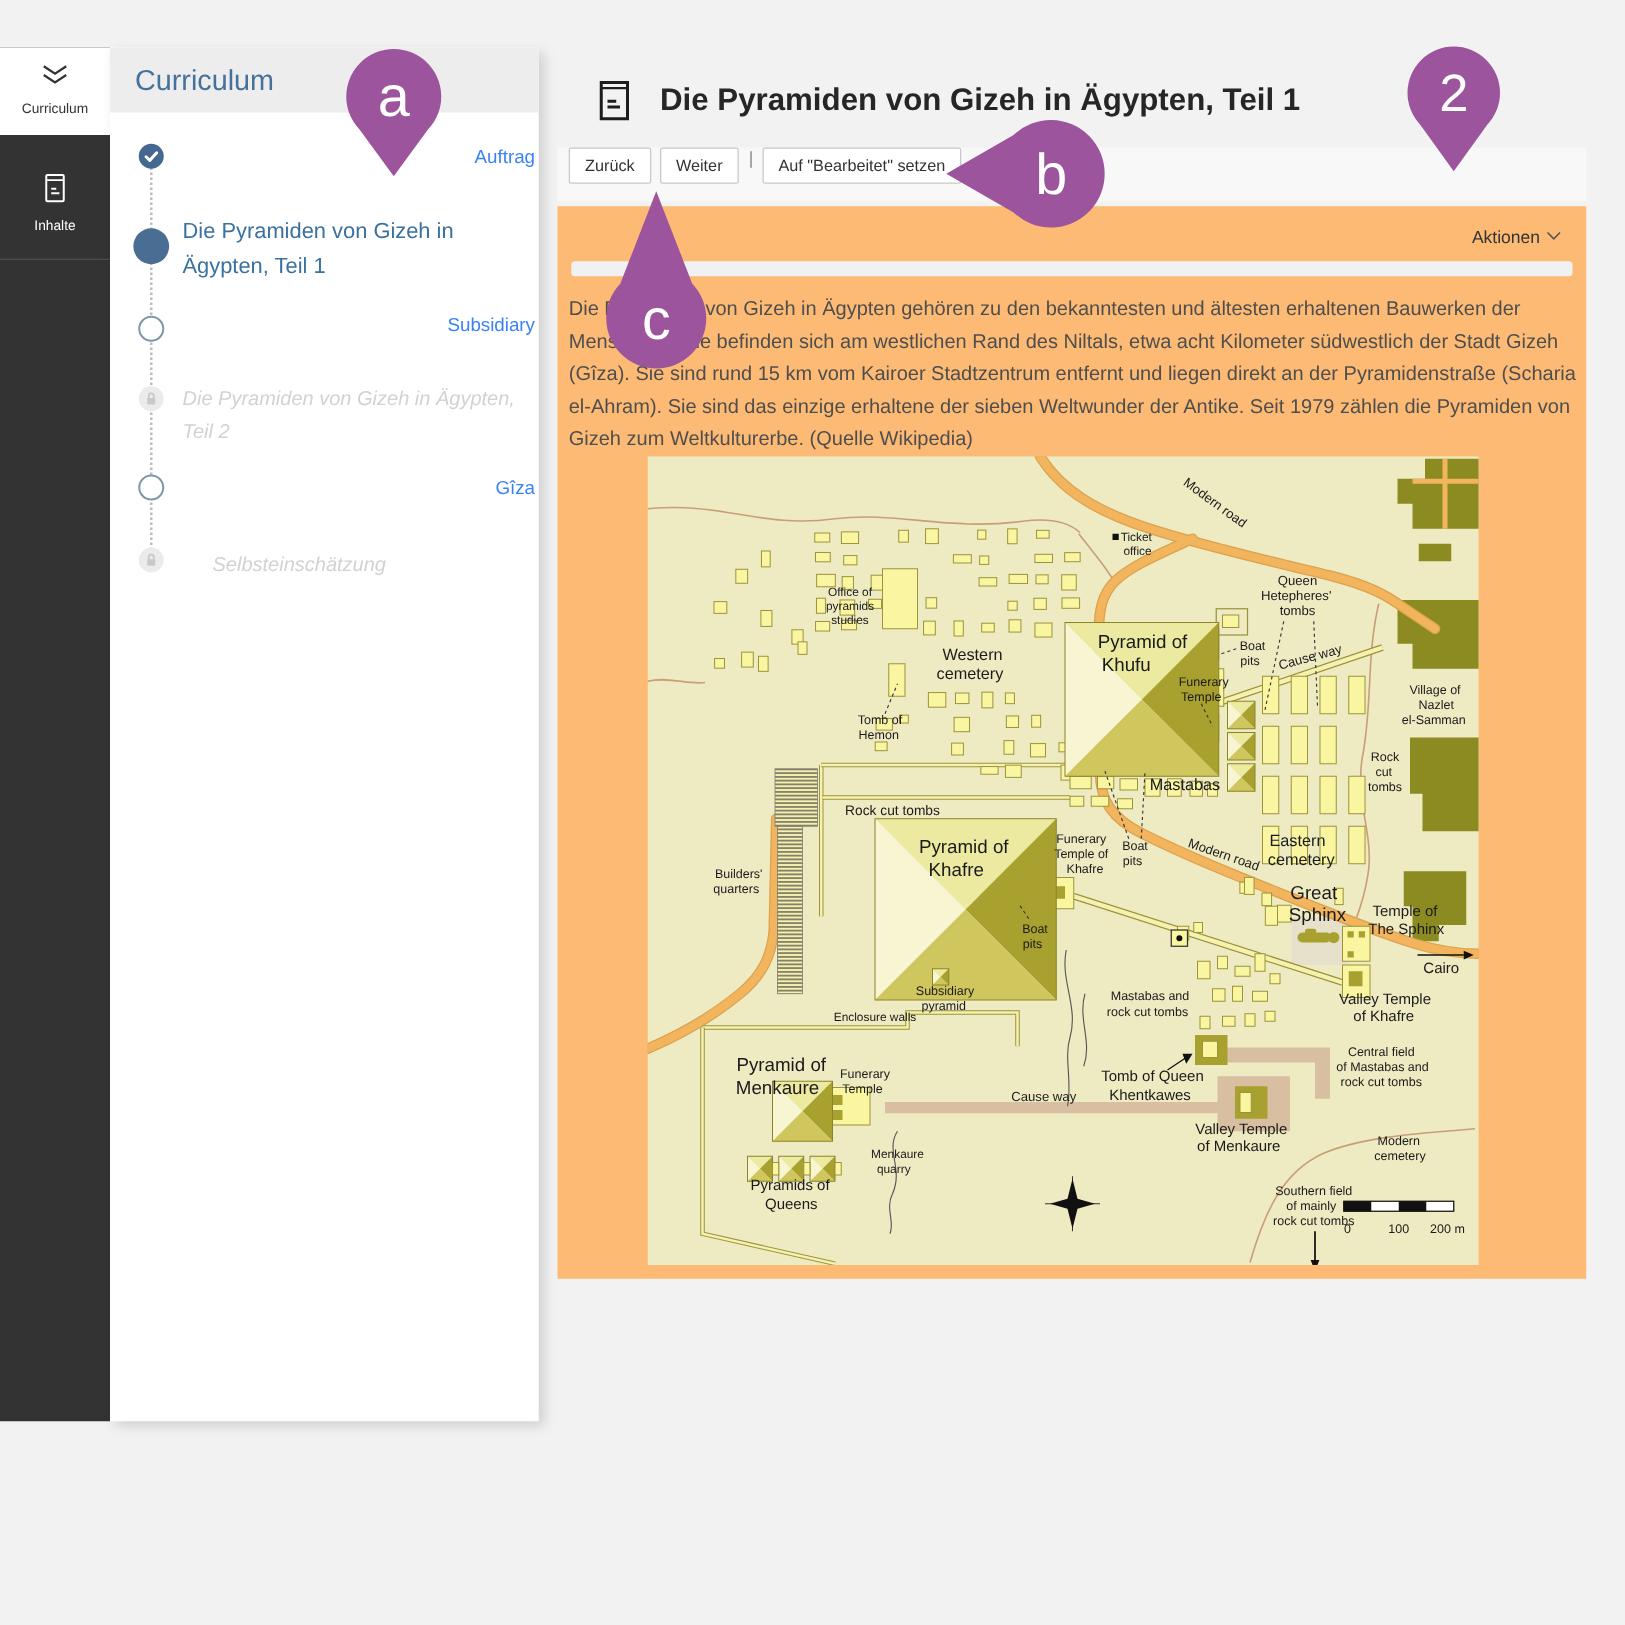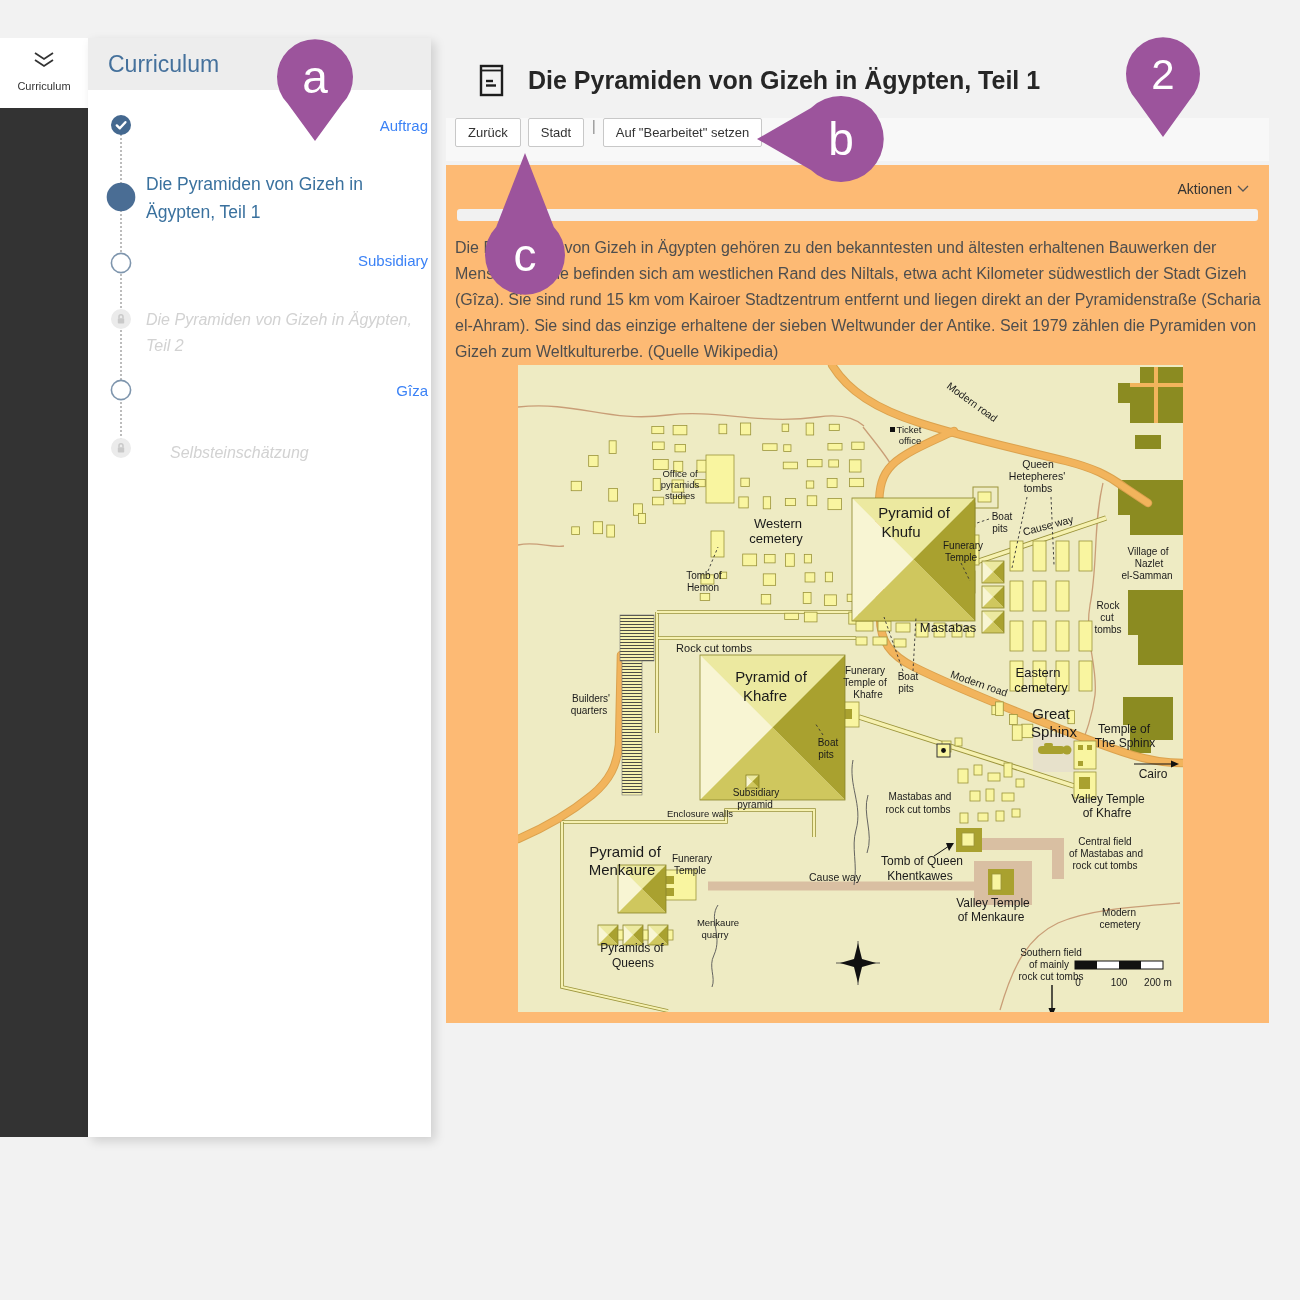--- a/index.html
+++ b/index.html
@@ -50,20 +50,31 @@
 
   <div class="abs" id="left-rail">
     <div class="rail-tab" id="rail-tab-curriculum">
       <span>
         <svg width="26" height="20" viewBox="0 0 26 20" fill="none">
           <path d="M4 3 L13 9 L22 3" stroke="#333" stroke-width="1.8"></path>
           <path d="M4 10 L13 16 L22 10" stroke="#333" stroke-width="1.8"></path>
         </svg>
       </span>
       <span class="rlabel">Curriculum</span>
+    </div>
+    <div class="rail-tab" id="rail-tab-inhalte">
+      <span>
+        <svg width="22" height="26" viewBox="0 0 22 26" fill="none">
+          <rect x="4" y="2" width="14" height="21" rx="1" stroke="#fff" stroke-width="1.6"></rect>
+          <path d="M4 6 L18 6" stroke="#fff" stroke-width="1.4"></path>
+          <path d="M8 13 L12 13" stroke="#fff" stroke-width="1.6"></path>
+          <path d="M8 16.5 L14.5 16.5" stroke="#fff" stroke-width="1.6"></path>
+        </svg>
+      </span>
+      <span class="rlabel">Inhalte</span>
     </div>
   </div>
 
   <div class="abs" id="curriculum-panel">
     <div id="panel-header">Curriculum</div>
     <div id="dotline"></div>
     <div id="steps">
         <div class="step" style="top: 0px;">
           <svg width="22" height="22" viewBox="0 0 22 22" class="sicon" style="left: 22px; top: 76px;">
             <circle cx="11" cy="11" r="10" fill="#44688f"></circle>
@@ -113,21 +124,21 @@
       <rect x="3" y="4" width="21" height="29" stroke="#1d1d1d" stroke-width="2.4"></rect>
       <path d="M3 8.5 L24 8.5" stroke="#1d1d1d" stroke-width="1.8"></path>
       <path d="M8 19 L15 19" stroke="#1d1d1d" stroke-width="2.4"></path>
       <path d="M8 23.5 L18 23.5" stroke="#1d1d1d" stroke-width="2.4"></path>
     </svg>
   </div>
   <div class="abs" id="page-title">Die Pyramiden von Gizeh in Ägypten, Teil 1</div>
 
   <div class="abs" id="toolbar">
     <button class="tbtn">Zurück</button>
-    <button class="tbtn">Stadt</button>
+    <button class="tbtn">Weiter</button>
     <span id="toolbar-sep">|</span>
     <button class="tbtn">Auf "Bearbeitet" setzen</button>
   </div>
 
   <div class="abs" id="content-card">
     <div id="actions-menu">
       <span>Aktionen</span><span><svg width="12" height="8" viewBox="0 0 12 8" fill="none">
             <path d="M1 1 L6 6 L11 1" stroke="#555" stroke-width="1.3"></path>
           </svg></span>
     </div>

